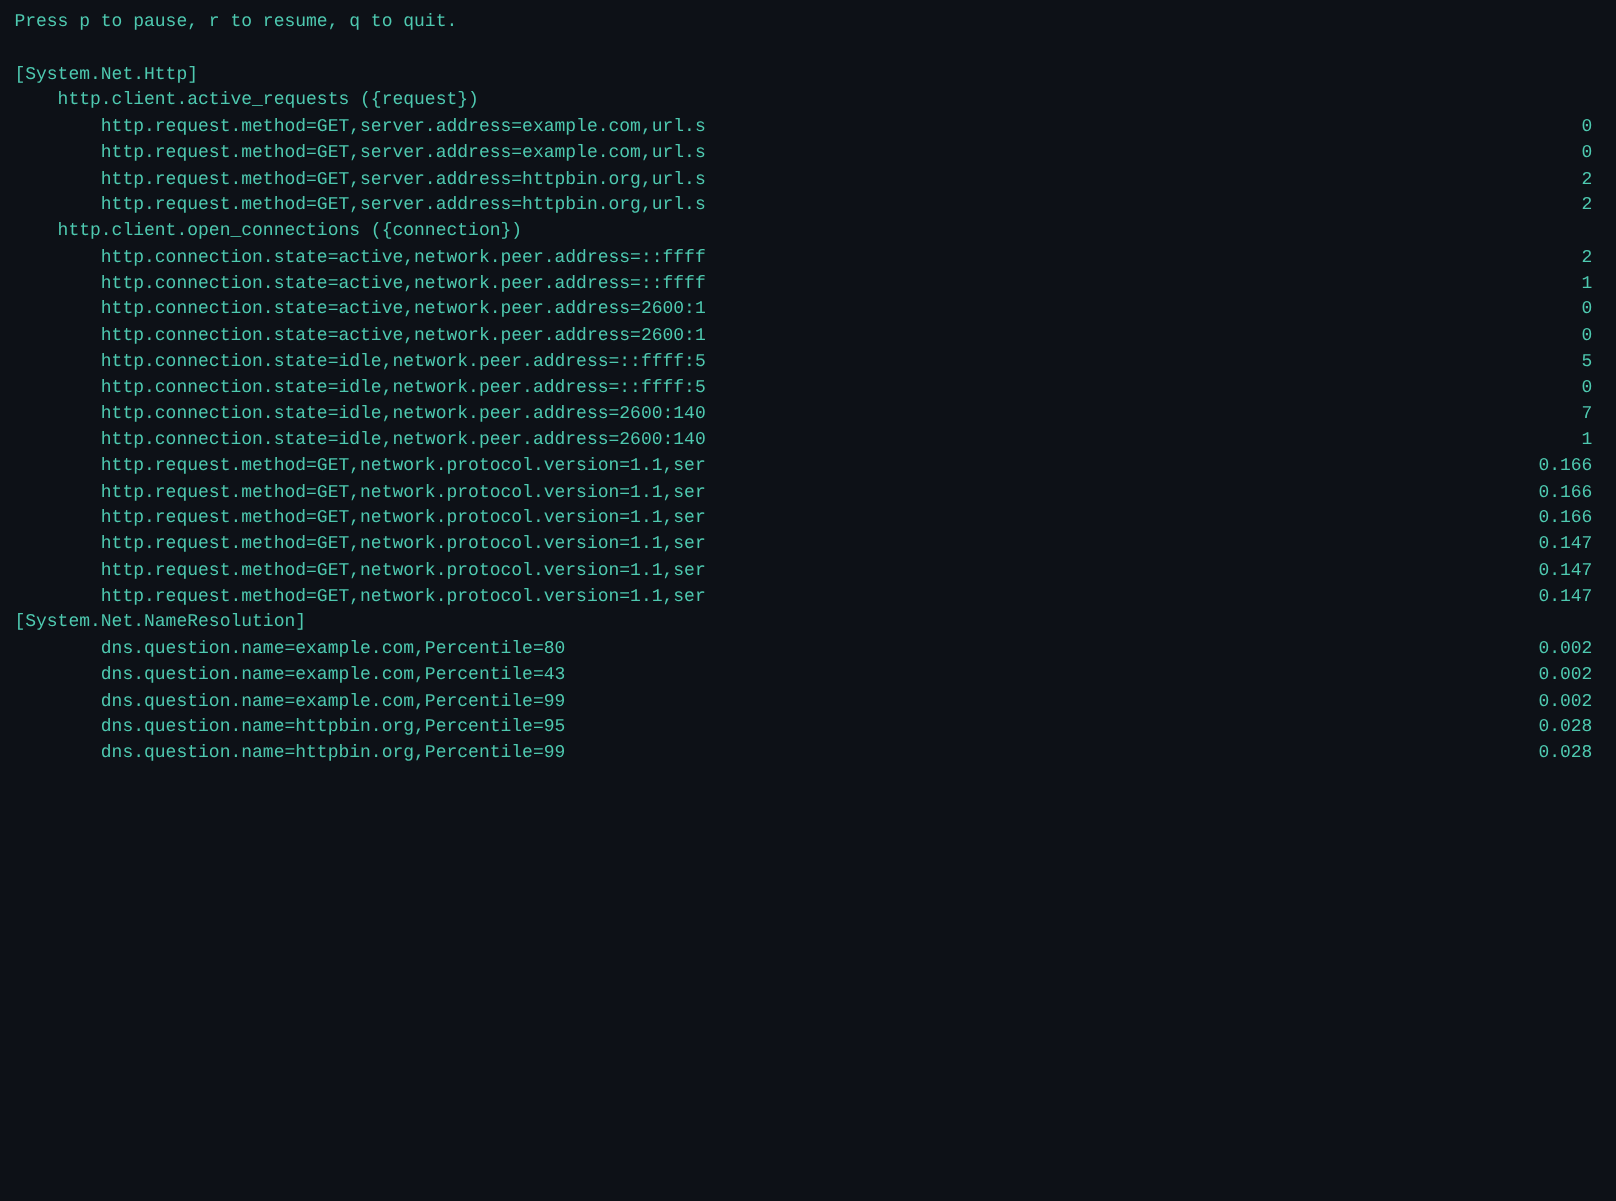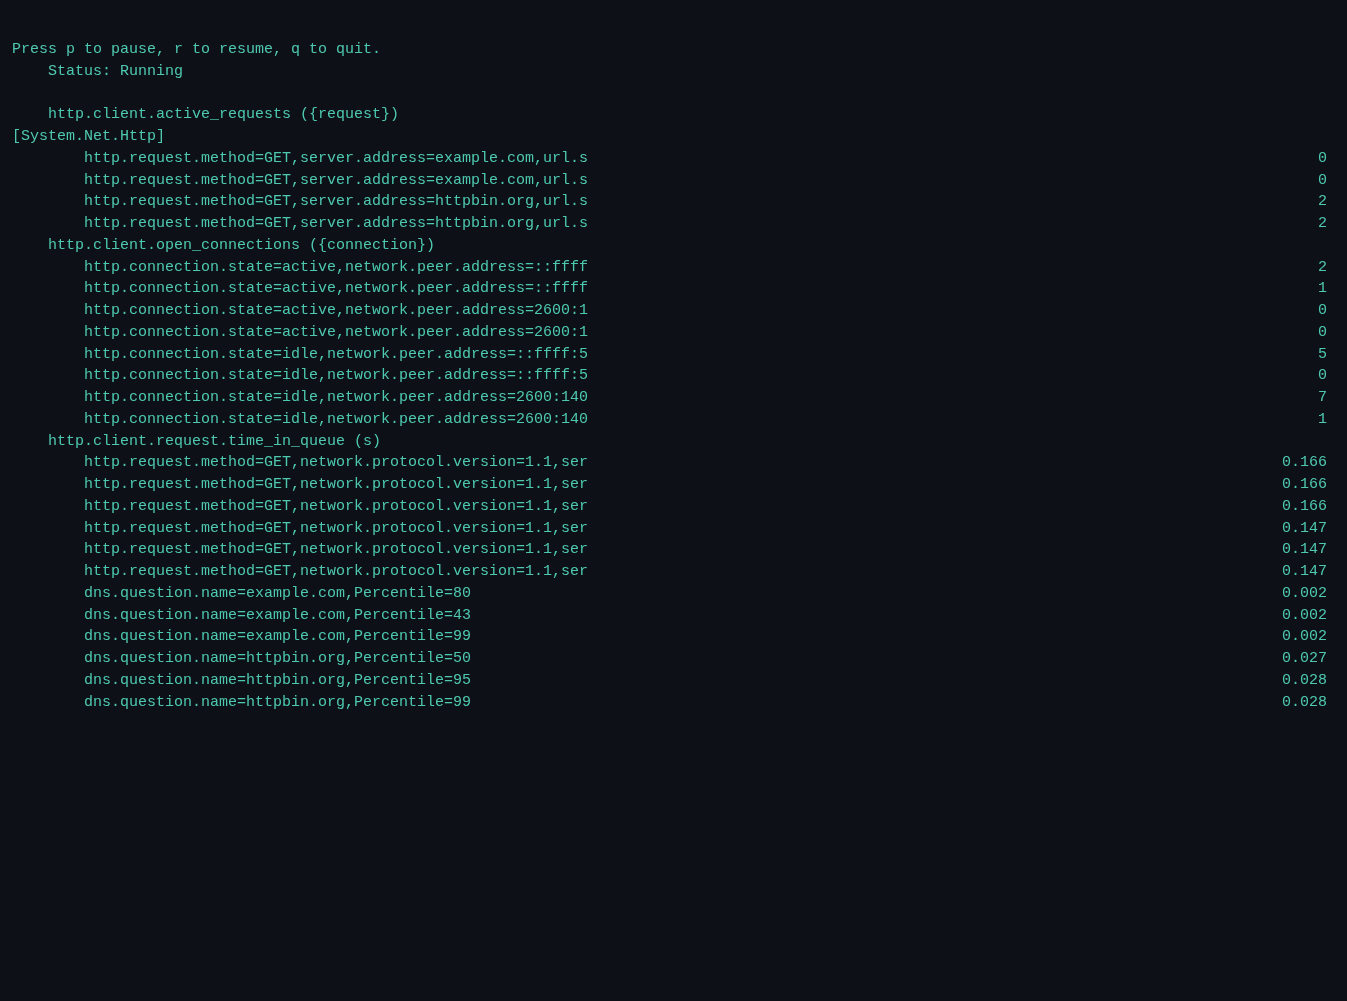--- a/index.html
+++ b/index.html
@@ -18,21 +18,20 @@
       width: 1347px;
       min-height: 1001px;
     }
 
     .blank-line {
       height: 1.45em;
     }
 
     .content-area {
       width: 100%;
-      margin-top: 31px;
     }
 
     .row {
       display: flex;
       width: 100%;
     }
 
     .row-label {
       flex: 1;
       color: #4ec9b0;
@@ -47,32 +46,29 @@
     }
   </style>
 </head>
 <body>
 
 <div class="content-area">
 
   <div class="row">
     <span class="row-label">Press p to pause, r to resume, q to quit.</span>
   </div>
-  <div class="row">
-    <span class="row-label">    Status: Running</span>
-  </div>
 
   <div class="blank-line"></div>
 
   <div class="row">
-    <span class="row-label">    http.client.active_requests ({request})</span>
+    <span class="row-label">[System.Net.Http]</span>
   </div>
 
   <div class="row">
-    <span class="row-label">[System.Net.Http]</span>
+    <span class="row-label">    http.client.active_requests ({request})</span>
   </div>
   <div class="row">
     <span class="row-label">        http.request.method=GET,server.address=example.com,url.s</span>
     <span class="row-value">0</span>
   </div>
   <div class="row">
     <span class="row-label">        http.request.method=GET,server.address=example.com,url.s</span>
     <span class="row-value">0</span>
   </div>
   <div class="row">
@@ -114,23 +110,20 @@
   <div class="row">
     <span class="row-label">        http.connection.state=idle,network.peer.address=2600:140</span>
     <span class="row-value">7</span>
   </div>
   <div class="row">
     <span class="row-label">        http.connection.state=idle,network.peer.address=2600:140</span>
     <span class="row-value">1</span>
   </div>
 
   <div class="row">
-    <span class="row-label">    http.client.request.time_in_queue (s)</span>
-  </div>
-  <div class="row">
     <span class="row-label">        http.request.method=GET,network.protocol.version=1.1,ser</span>
     <span class="row-value">0.166</span>
   </div>
   <div class="row">
     <span class="row-label">        http.request.method=GET,network.protocol.version=1.1,ser</span>
     <span class="row-value">0.166</span>
   </div>
   <div class="row">
     <span class="row-label">        http.request.method=GET,network.protocol.version=1.1,ser</span>
     <span class="row-value">0.166</span>
@@ -141,38 +134,37 @@
   </div>
   <div class="row">
     <span class="row-label">        http.request.method=GET,network.protocol.version=1.1,ser</span>
     <span class="row-value">0.147</span>
   </div>
   <div class="row">
     <span class="row-label">        http.request.method=GET,network.protocol.version=1.1,ser</span>
     <span class="row-value">0.147</span>
   </div>
 
+  <div class="row">
+    <span class="row-label">[System.Net.NameResolution]</span>
+  </div>
 
   <div class="row">
     <span class="row-label">        dns.question.name=example.com,Percentile=80</span>
     <span class="row-value">0.002</span>
   </div>
   <div class="row">
     <span class="row-label">        dns.question.name=example.com,Percentile=43</span>
     <span class="row-value">0.002</span>
   </div>
   <div class="row">
     <span class="row-label">        dns.question.name=example.com,Percentile=99</span>
     <span class="row-value">0.002</span>
   </div>
   <div class="row">
-    <span class="row-label">        dns.question.name=httpbin.org,Percentile=50</span>
-    <span class="row-value">0.027</span>
-  </div>
-  <div class="row">
     <span class="row-label">        dns.question.name=httpbin.org,Percentile=95</span>
     <span class="row-value">0.028</span>
   </div>
   <div class="row">
     <span class="row-label">        dns.question.name=httpbin.org,Percentile=99</span>
     <span class="row-value">0.028</span>
   </div>
 </div>
 
 </body></html>

